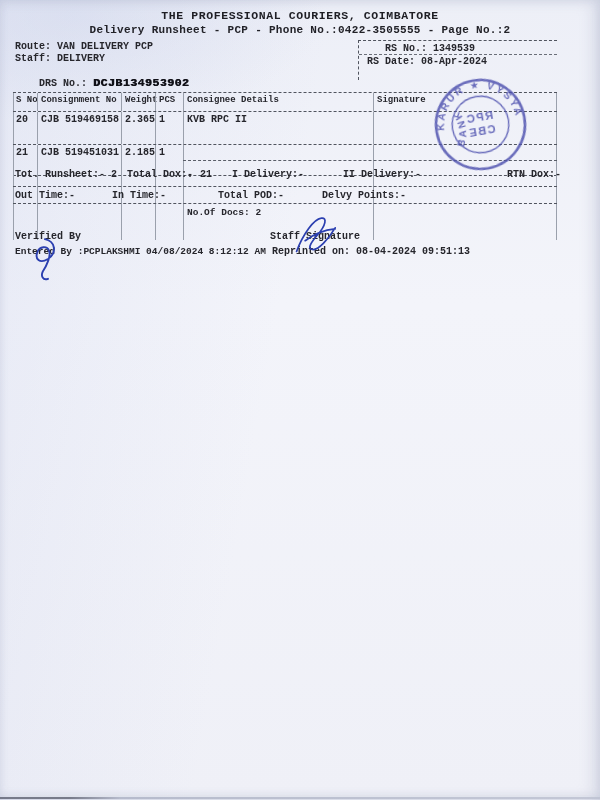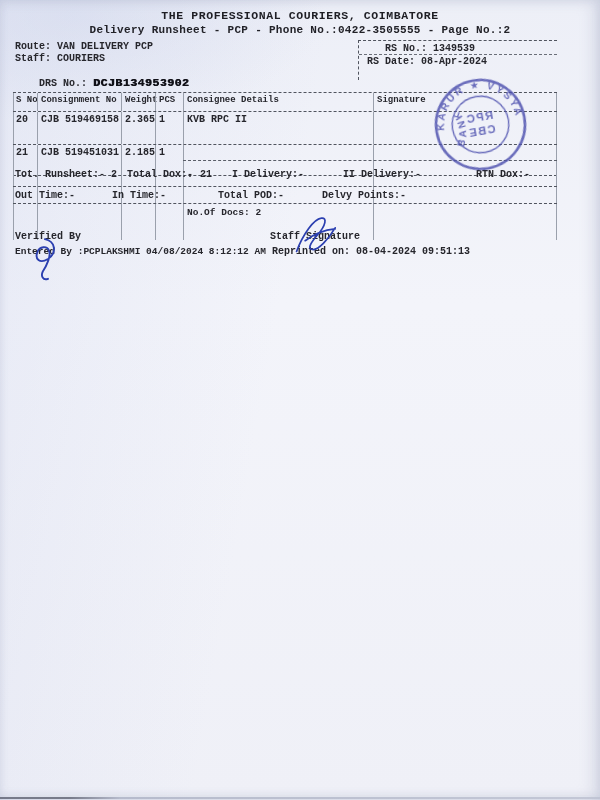--- a/index.html
+++ b/index.html
@@ -46,21 +46,21 @@
   .note { margin-top:5px; font-size:9.5px; }
   .subline { position:absolute; left:170px; top:67px; width:374px; border-top:1px dashed #5a5e68; }
 
   .sum1 { top:169px; font-size:10px; font-weight:700; }
   .sum2 { top:190px; font-size:10px; font-weight:700; }
   .sep-a { left:13px; top:186px; width:544px; border-top:1px dashed #50545e; }
   .sep-b { left:13px; top:203px; width:544px; border-top:1px dashed #50545e; }
   .sum3 { top:209px; font-size:9.5px; font-weight:700;margin-top:37px; }
 
   .x-runsheet { left:15px; }  .x-doxl { left:127px; } .x-doxv { left:200px; }
-  .x-idel { left:232px; }     .x-iidel { left:343px; } .x-rtn { left:436px;padding-left:40px; }
+  .x-idel { left:232px; }     .x-iidel { left:343px; } .x-rtn { left:467px;padding-left:40px; }
   .x-out { left:15px; }       .x-in { left:112px; }    .x-pod { left:218px; } .x-delvy { left:322px; }
   .x-entered { left:15px; }   .x-reprint { left:272px; font-size:10px; }
 
   .f-verified { left:15px;  top:231px; font-size:10px; font-weight:700; }
   .f-staffsig { left:270px; top:231px; font-size:10px; font-weight:700; }
 
   .stamp { position:absolute; left:432px; top:76px; width:97px; height:97px;
            transform:rotate(-10deg); opacity:0.82; filter:blur(0.35px); }
   .stamp text { font-family:"Liberation Sans","DejaVu Sans",sans-serif; font-weight:bold; }
 
@@ -72,21 +72,21 @@
 </style>
 </head>
 <body>
 
 <div class="page">
 
   <div class="abs t-company">THE PROFESSIONAL COURIERS, COIMBATORE</div>
   <div class="abs t-subtitle">Delivery Runsheet - PCP - Phone No.:0422-3505555 - Page No.:2</div>
 
   <div class="abs m-route">Route: VAN DELIVERY PCP</div>
-  <div class="abs m-staff">Staff: COURIERS</div>
+  <div class="abs m-staff">Staff: DELIVERY</div>
   <div class="abs m-drs">
     <span>DRS No.: </span><span class="drs-num">DCJB134953902</span>
   </div>
 
   <div class="abs rs-box">
     <div class="rs-no">RS No.: 1349539</div>
     <div class="rs-div"></div>
     <div class="rs-date">RS Date: 08-Apr-2024</div>
   </div>
 

